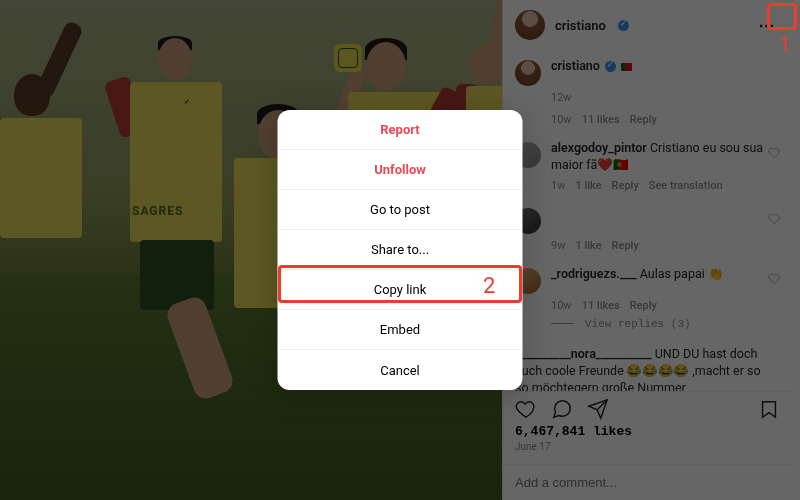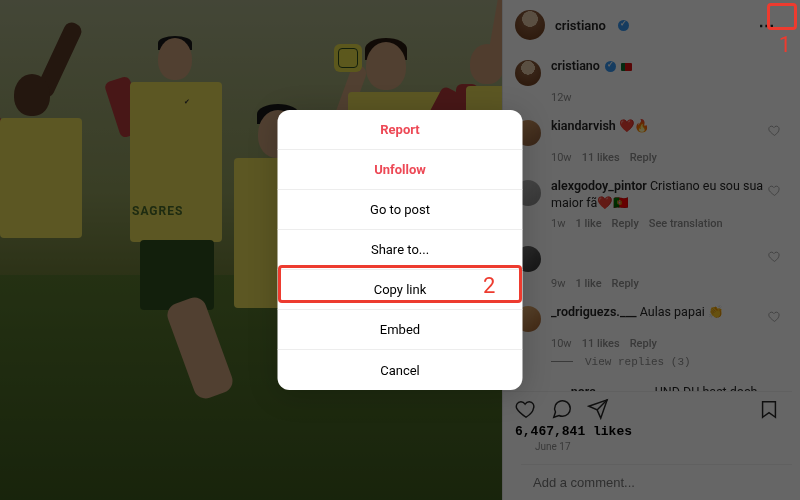--- a/index.html
+++ b/index.html
@@ -67,22 +67,22 @@
   .meta .m-likes,.meta .m-reply,.meta .m-trans{font-weight:500;}
   .like-btn { position:absolute; right:-2px; top:12px; width:14px; height:14px; cursor:pointer;}
   .like-btn svg{width:13px;height:13px;stroke:#8e8e8e;fill:none;stroke-width:1.4;}
   .view-replies { font-size:11px; color:#8e8e8e; padding-left:36px; padding-bottom:8px; display:flex; align-items:center; gap:12px; cursor:pointer;font-family:Liberation Mono, monospace;}
   .view-replies::before{content:"";width:22px;border-top:1px solid #8e8e8e;display:inline-block;}
   .post-actions { border-top:1px solid #efefef; padding:6px 12px 4px; }
   .action-row { display:flex; gap:14px; align-items:center; }
   .action-row .ico { width:22px; height:22px; cursor:pointer; }
   .action-row svg{width:22px;height:22px;stroke:#262626;fill:none;stroke-width:1.6;}
   .likes-count { font-weight:600; font-size:13px; padding:4px 0 0;font-family:Liberation Mono, monospace;}
-  .post-date { font-size:10px; color:#8e8e8e; padding:2px 0 8px;margin-left:20px;}
-  .add-comment { border-top:1px solid #efefef; padding:10px 12px; font-size:13px; color:#8e8e8e; display:flex; align-items:center;margin-left:18px; }
+  .post-date { font-size:10px; color:#8e8e8e; padding:2px 0 8px;}
+  .add-comment { border-top:1px solid #efefef; padding:10px 12px; font-size:13px; color:#8e8e8e; display:flex; align-items:center; }
   .add-comment input{border:none;outline:none;font-size:13px;flex:1;color:#262626;background:transparent;}
   
   .flag-pt{display:inline-block;width:11px;height:8px;background:linear-gradient(90deg,#0b6b2b 40%,#d11 40%);border-radius:1px;vertical-align:middle;margin-left:2px;}
   
   .dim { position:absolute; inset:0; background:rgba(0,0,0,0.60); }
   
   .modal { position:absolute; left:50%; top:50%; transform:translate(-50%,-50%); width:245px; background:#fff; border-radius:12px; overflow:hidden; box-shadow:0 4px 30px rgba(0,0,0,0.2); }
   .modal-item { height:40px; display:flex; align-items:center; justify-content:center; font-size:13px; cursor:pointer; border-bottom:1px solid #ededed; position:relative;}
   .modal-item:last-child{border-bottom:none;}
   .modal-item.danger{color:#ed4956; font-weight:700;}
@@ -166,27 +166,20 @@
           <span class="uname">cristiano</span>
           <span class="verify"></span>
           <span class="flag-pt"></span>
         </div>
       </div>
       <div class="meta">
         <span>12w</span>
       </div>
 
       <div id="comments-mount">
-          <div class="comment-row">
-            <div class="avatar sm av1"></div>
-            <div class="ctext"><span class="uname">kiandarvish</span> <span>❤️🔥</span></div>
-            <span class="like-btn"><svg viewBox="0 0 24 24">
-                <path d="M12 21s-7.5-4.9-10-9.3C.4 8.2 2.5 4 6.5 4c2 0 3.5 1.2 4.5 2.7C12 5.2 13.5 4 15.5 4c4 0 6.1 4.2 4.5 7.7C19.5 16.1 12 21 12 21z"></path>
-              </svg></span>
-          </div>
           <div class="meta">
             <span>10w</span>
             <span class="m-likes">11 likes</span>
             <span class="m-reply">Reply</span>
           </div>
           <div class="comment-row">
             <div class="avatar sm av2"></div>
             <div class="ctext"><span class="uname">alexgodoy_pintor</span> <span>Cristiano eu sou sua maior fã❤️🇵🇹</span></div>
             <span class="like-btn"><svg viewBox="0 0 24 24">
                 <path d="M12 21s-7.5-4.9-10-9.3C.4 8.2 2.5 4 6.5 4c2 0 3.5 1.2 4.5 2.7C12 5.2 13.5 4 15.5 4c4 0 6.1 4.2 4.5 7.7C19.5 16.1 12 21 12 21z"></path>

